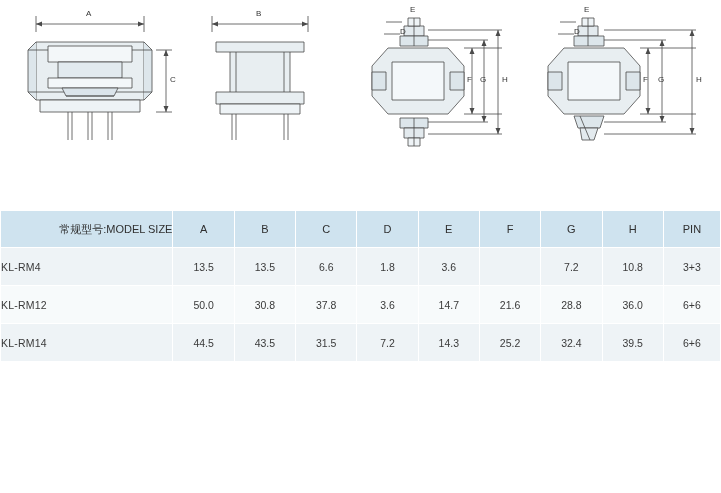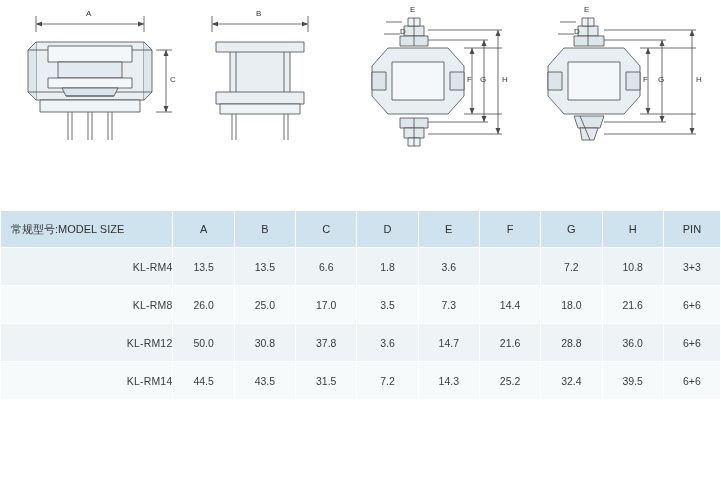--- a/index.html
+++ b/index.html
@@ -63,32 +63,32 @@
     height: 37px;
     padding: 0;
   }
   table.spec thead th {
     background: #cfe3ef;
     font-size: 11px;
     color: #2f2f2f;
     height: 36px;
   }
   table.spec thead th.model-head {
-    text-align: left;
+    text-align: right;
     padding-left: 10px;
     font-size: 11px;
   }
   table.spec tbody tr:nth-child(odd) td {
     background: #eef3f6;
   }
   table.spec tbody tr:nth-child(even) td {
     background: #f7fafb;
   }
   table.spec tbody td.model {
-    text-align: right;
+    text-align: left;
     letter-spacing: .2px;
   }
   .col-model { width: 166px; }
   .col-n     { width: 59px; }
   .col-pin   { width: 55px; }
 </style>
 </head>
 <body>
 
 <div class="page">
@@ -295,32 +295,20 @@
           <td>13.5</td>
           <td>6.6</td>
           <td>1.8</td>
           <td>3.6</td>
           <td></td>
           <td>7.2</td>
           <td>10.8</td>
           <td>3+3</td>
         </tr>
         <tr>
-          <td class="model">KL-RM8</td>
-          <td>26.0</td>
-          <td>25.0</td>
-          <td>17.0</td>
-          <td>3.5</td>
-          <td>7.3</td>
-          <td>14.4</td>
-          <td>18.0</td>
-          <td>21.6</td>
-          <td>6+6</td>
-        </tr>
-        <tr>
           <td class="model">KL-RM12</td>
           <td>50.0</td>
           <td>30.8</td>
           <td>37.8</td>
           <td>3.6</td>
           <td>14.7</td>
           <td>21.6</td>
           <td>28.8</td>
           <td>36.0</td>
           <td>6+6</td>

